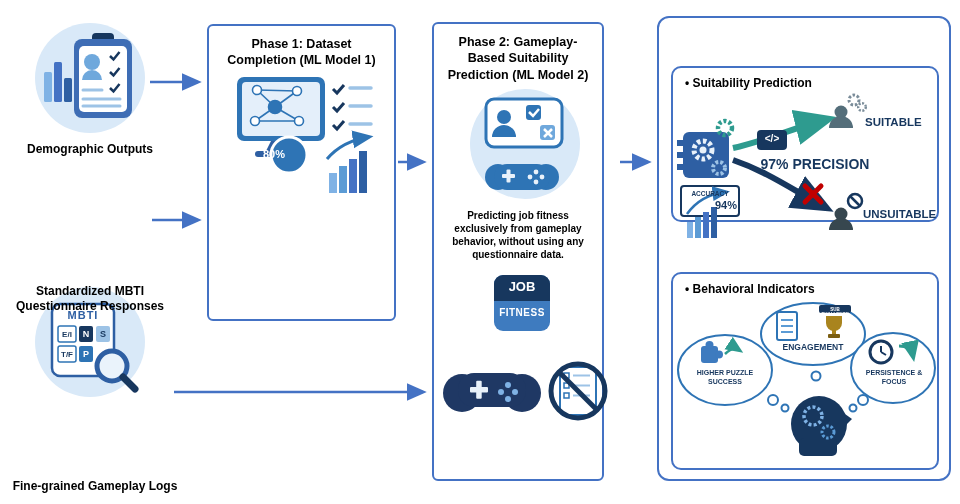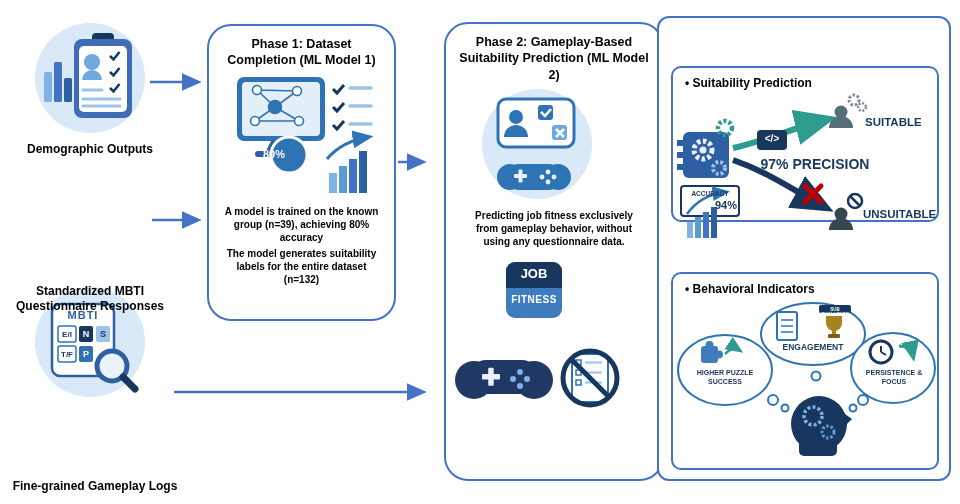--- a/index.html
+++ b/index.html
@@ -1,20 +1,20 @@
 <!DOCTYPE html>
 <html><head>
 <meta charset="utf-8">
 <style>
 *{box-sizing:border-box;margin:0;padding:0}
 body{font-family:"Liberation Sans",sans-serif;background:#fff}
 .canvas{position:relative;width:960px;height:504px;background:#fff;overflow:hidden}
 .abs{position:absolute}
 .caption{position:absolute;font-weight:700;font-size:12px;line-height:1.25;text-align:center;color:#000}
-.phase-box{position:absolute;border:2px solid #4472C4;border-radius:24px;background:#fff}
+.phase-box{position:absolute;border:2px solid #4472C4;border-radius:6px;background:#fff}
 .box-title{font-weight:700;font-size:12.5px;text-align:center;padding:10px 8px 0;line-height:1.3;color:#000}
 .box-desc{font-weight:700;font-size:10px;text-align:center;padding:2px 14px 0;line-height:1.3;color:#000}
 .inner-box{position:absolute;border:2px solid #4472C4;border-radius:10px;background:#fff}
 .inner-title{font-weight:700;font-size:12px;color:#000;padding:8px 0 0 12px}
 .illo{position:relative}
 .ov{position:absolute;color:#000}
 .b{font-weight:700}
 </style>
 </head>
 <body>
@@ -130,27 +130,23 @@
           <rect x="120" y="100" width="8" height="20" fill="#7FB2E5"></rect>
           <rect x="130" y="93" width="8" height="27" fill="#5B9BD5"></rect>
           <rect x="140" y="86" width="8" height="34" fill="#4472C4"></rect>
           <rect x="150" y="78" width="8" height="42" fill="#2E5FA3"></rect>
           <path d="M118 86 C 130 72 146 66 160 64" stroke="#2E74B5" stroke-width="3" fill="none" marker-end="url(#ah-p1)"></path>
         </g>
         <circle cx="80" cy="82" r="18" fill="#2E74B5" stroke="#fff" stroke-width="3"></circle>
       </svg>
       <div class="ov b" style="left:48px;top:75px;width:34px;text-align:center;font-size:11px;color:#fff">80%</div>
     </div>
-    <div class="box-desc">
-      <div>A model is trained on the known group (n=39), achieving 80% accuracy</div>
-      <div style="margin-top:3px">The model generates suitability labels for the entire dataset (n=132)</div>
-    </div>
-  </div>
-
-  <div class="phase-box" style="left:444px;top:22px;width:220px;height:459px">
+  </div>
+
+  <div class="phase-box" style="left:432px;top:22px;width:172px;height:459px">
     <div class="box-title">Phase 2: Gameplay-Based Suitability Prediction (ML Model 2)</div>
     <div class="illo" style="height:120px;margin-top:2px">
       <svg width="182" height="120" viewBox="0 0 182 120">
         <circle cx="91" cy="59" r="55" fill="#D9E9F8"></circle>
         <g>
           <rect x="52" y="14" width="76" height="48" rx="8" fill="#fff" stroke="#2E74B5" stroke-width="3"></rect>
           <circle cx="70" cy="32" r="7" fill="#2E74B5"></circle>
           <path d="M58 52 a12 12 0 0 1 24 0 z" fill="#2E74B5"></path>
           <rect x="92" y="20" width="15" height="15" rx="3" fill="#2E74B5"></rect>
           <path d="M95 27 l4 4 l6 -7" stroke="#fff" stroke-width="2.5" fill="none"></path>

